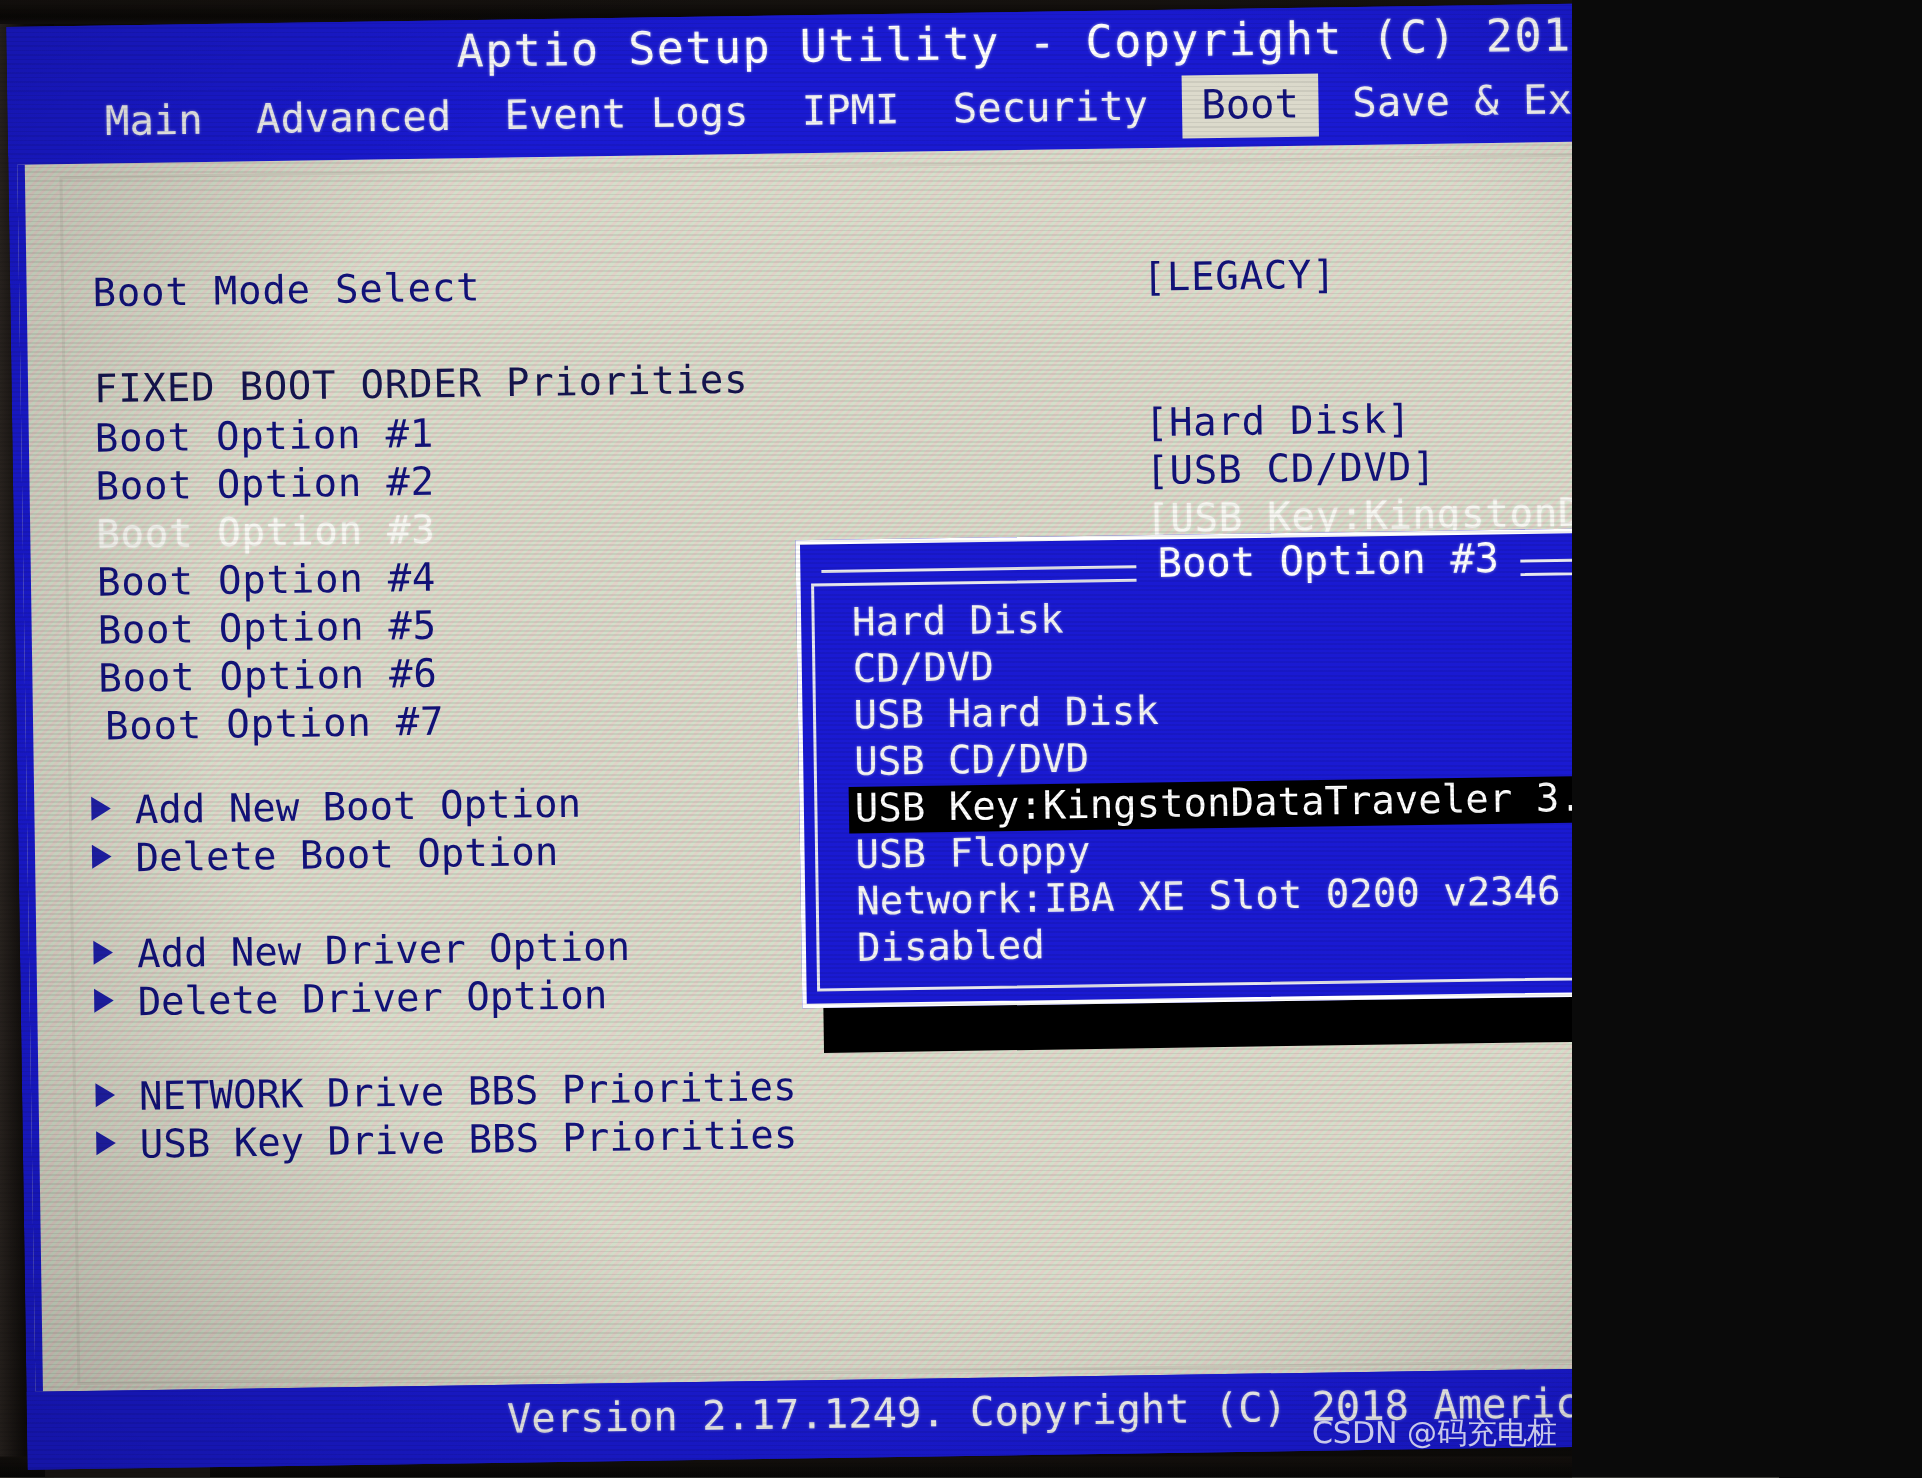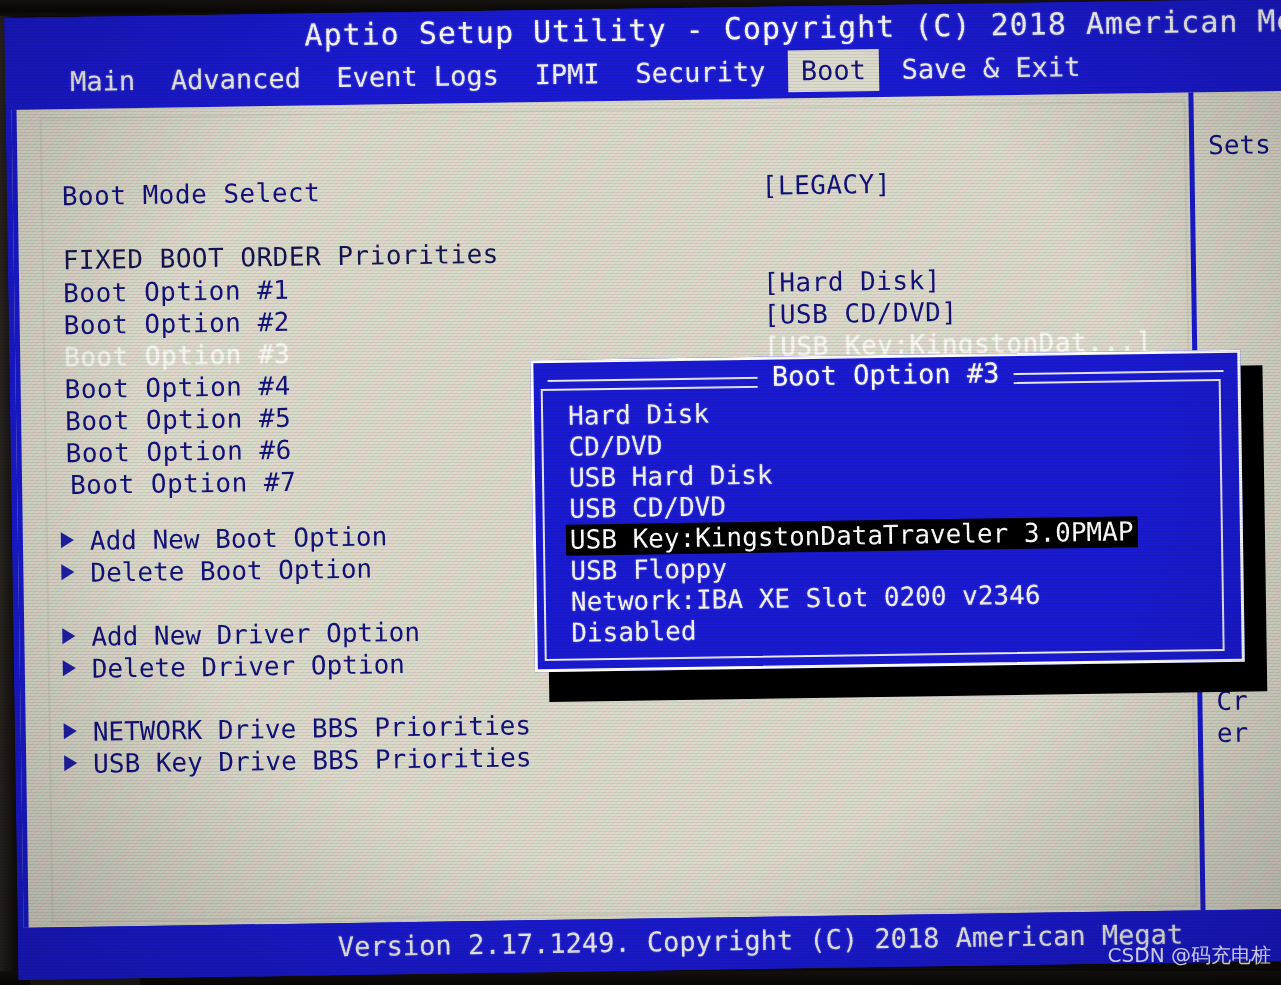--- a/index.html
+++ b/index.html
@@ -2,21 +2,21 @@
 <html><head>
 <meta charset="utf-8">
 <style>
   html, body {
     margin: 0;
     padding: 0;
     background: #0a0a0a;
   }
   #screen {
     position: relative;
-    width: 1281px;
+    width: 1048px;
     height: 985px;
     overflow: hidden;
     background: #0d0b09;
     font-family: "DejaVu Sans Mono", "Liberation Mono", monospace;
   }
 
   
   .bezel-top {
     position: absolute; left: 0; top: 0; width: 1281px; height: 16px;
     background: linear-gradient(180deg,#171310 0%, #0a0806 70%, #141110 100%);

